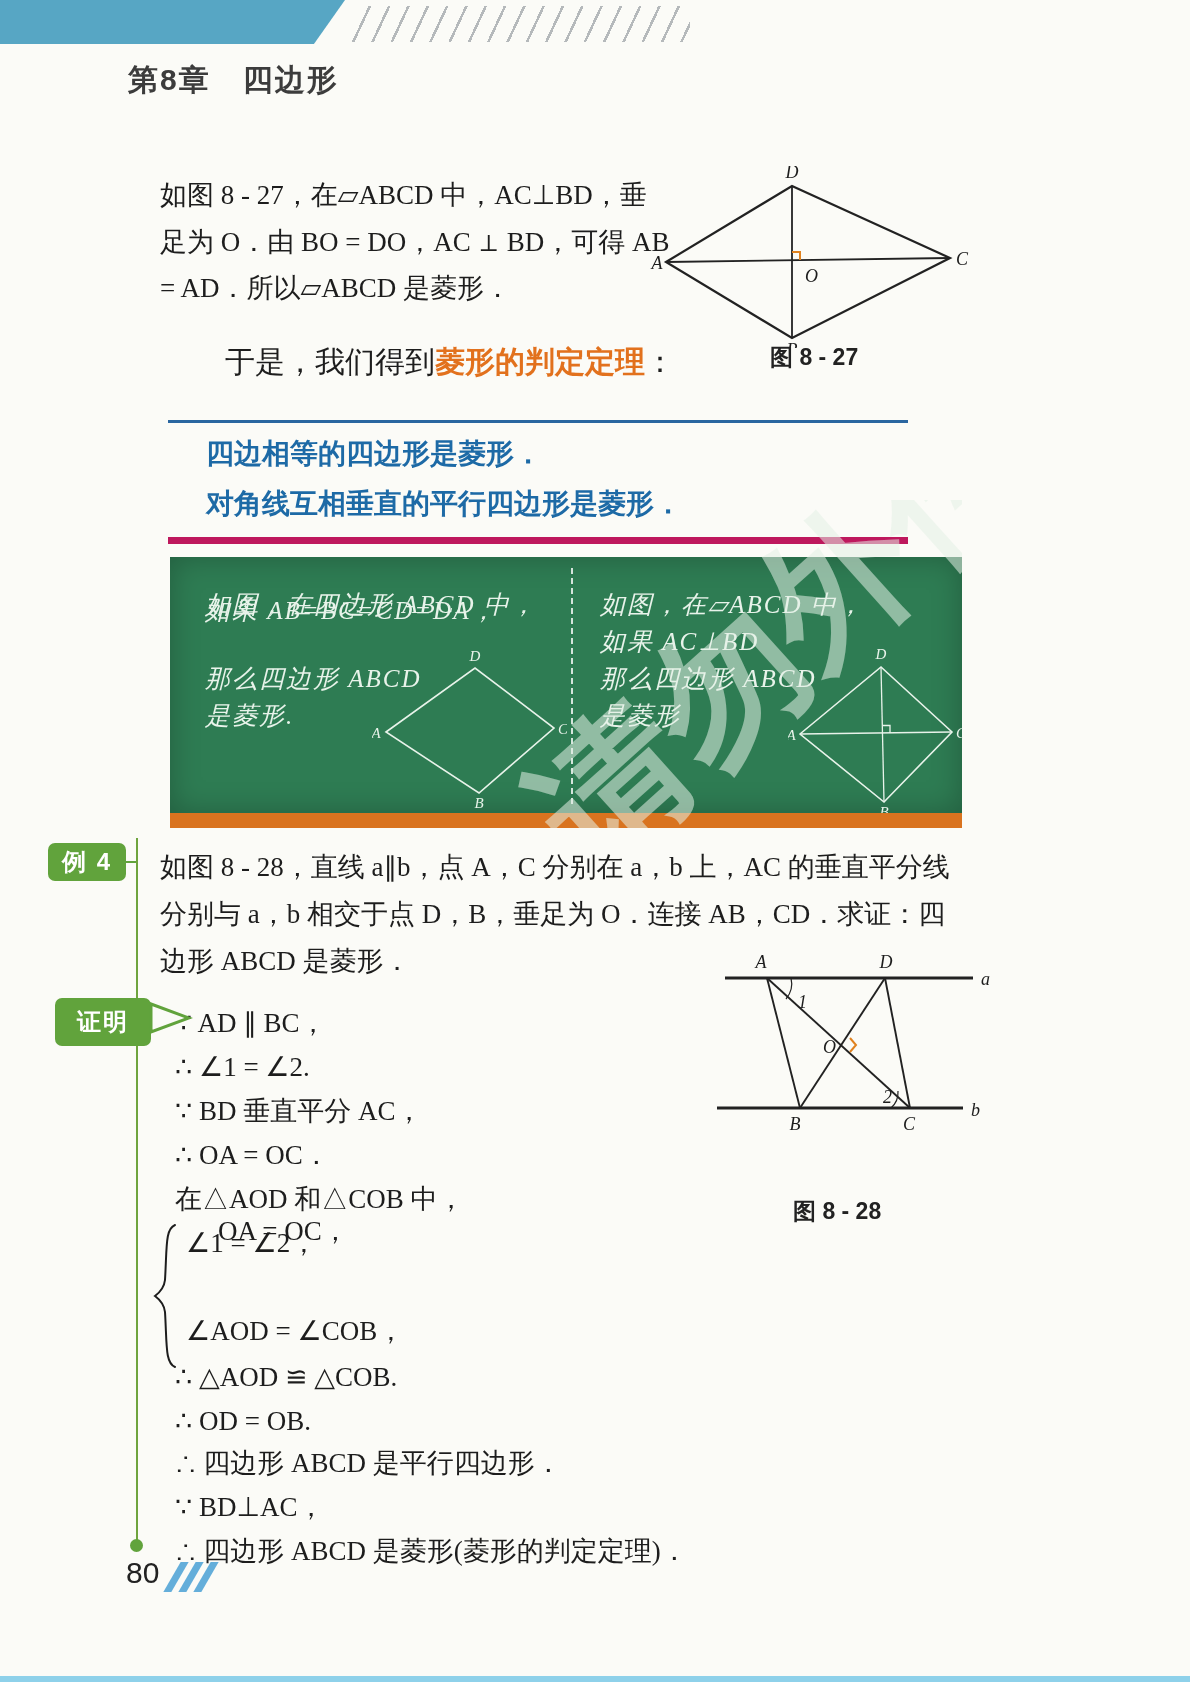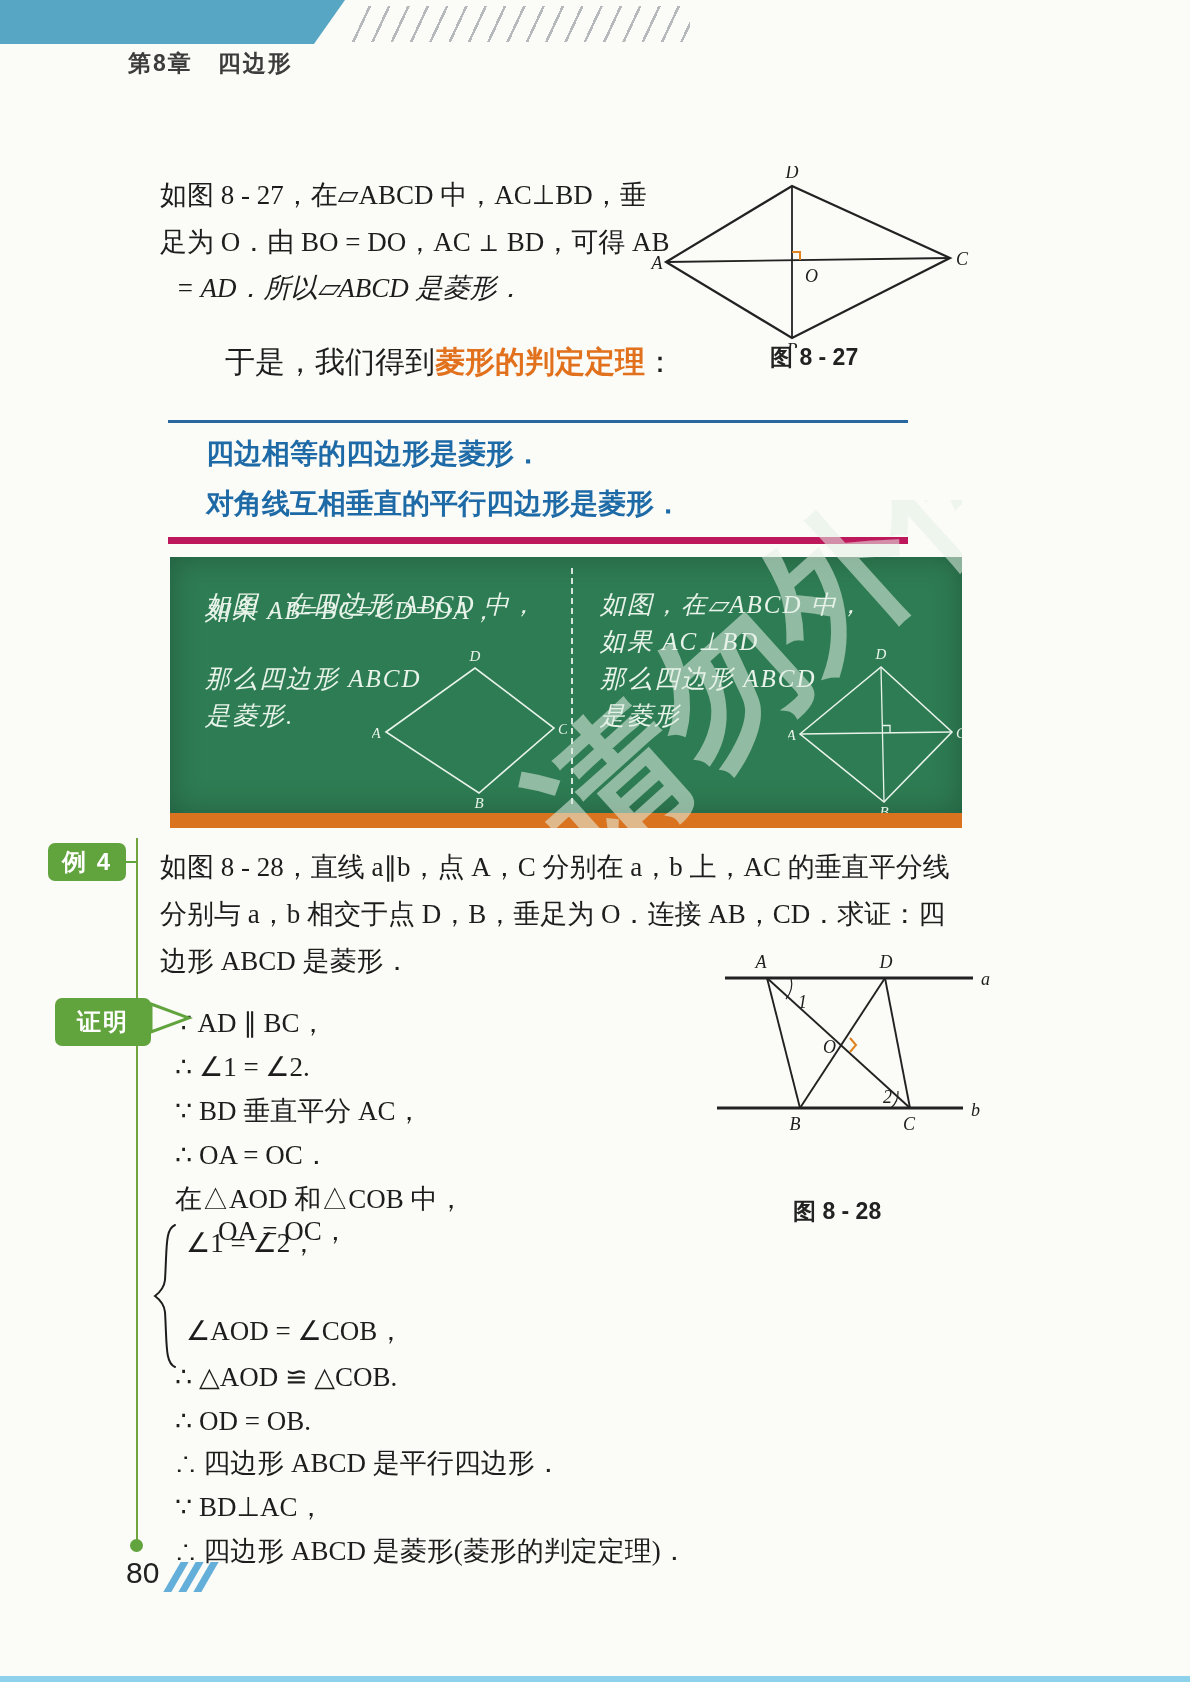--- a/index.html
+++ b/index.html
@@ -5,28 +5,28 @@
   html,body{margin:0;padding:0;background:#e8e8e6;}
   .page{position:relative;width:1190px;height:1682px;background:#fbfbf7;overflow:hidden;
         font-family:"Liberation Serif",serif;color:#1d1d1d;}
   .abs{position:absolute;}
 
   
   .banner{left:0;top:0;width:345px;height:44px;background:#57a6c4;
           clip-path:polygon(0 0,100% 0,91% 100%,0 100%);}
   .hatch{left:352px;top:6px;width:338px;height:36px;
          background:repeating-linear-gradient(115deg,transparent 0 15px,#b5b9bb 15px 17.5px);}
-  .chapter{left:128px;top:48px;font-family:"Liberation Sans",sans-serif;
-           font-weight:bold;font-size:23px;color:#3c3c3c;letter-spacing:2px;}
+  .chapter{left:128px;top:60px;font-family:"Liberation Sans",sans-serif;
+           font-weight:bold;font-size:30px;color:#3c3c3c;letter-spacing:2px;}
 
   
   .bodyline{font-size:27px;line-height:34px;white-space:nowrap;}
   .intro1{left:160px;top:178px;}
   .intro2{left:160px;top:225px;}
-  .intro3{left:176px;top:271px;font-style:italic;}
+  .intro3{left:160px;top:271px;}
 
   .lead{left:225px;top:342px;font-family:"Liberation Sans",sans-serif;font-size:30px;white-space:nowrap;}
   .lead .hl{color:#e2711d;font-weight:bold;}
 
   .figcap{font-family:"Liberation Sans",sans-serif;font-weight:bold;font-size:23px;color:#222;}
 
   .theorem{left:168px;top:420px;width:740px;height:114px;
            border-top:3px solid #2a66a0;border-bottom:7px solid #be185d;}
   .theorem div{position:absolute;left:38px;font-family:"Liberation Sans",sans-serif;
                font-weight:bold;font-size:28px;color:#1d6aa6;white-space:nowrap;}

